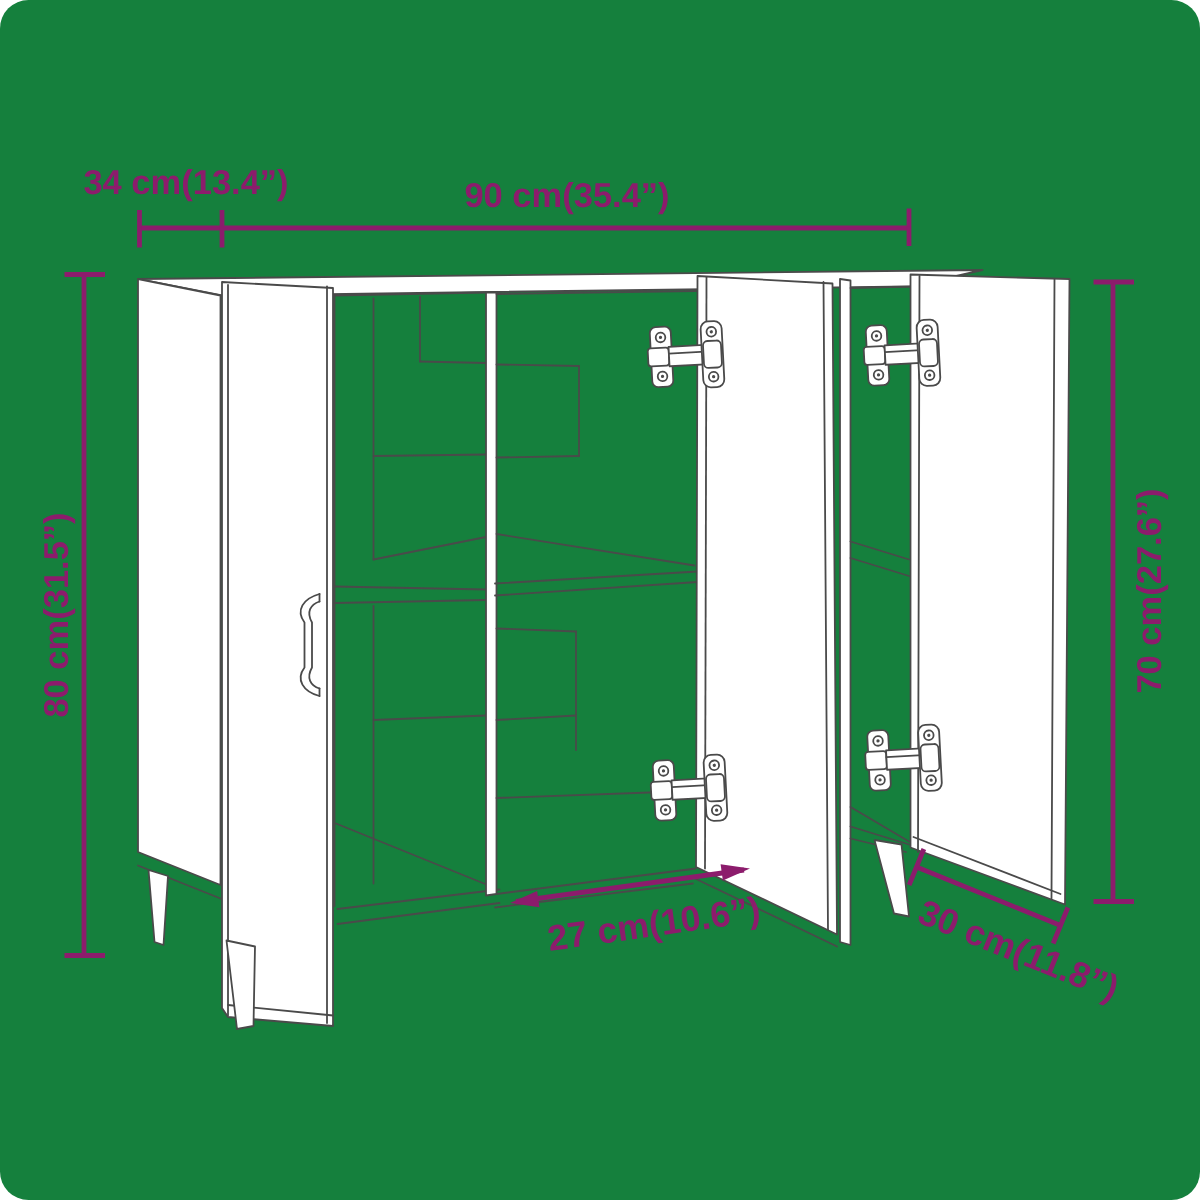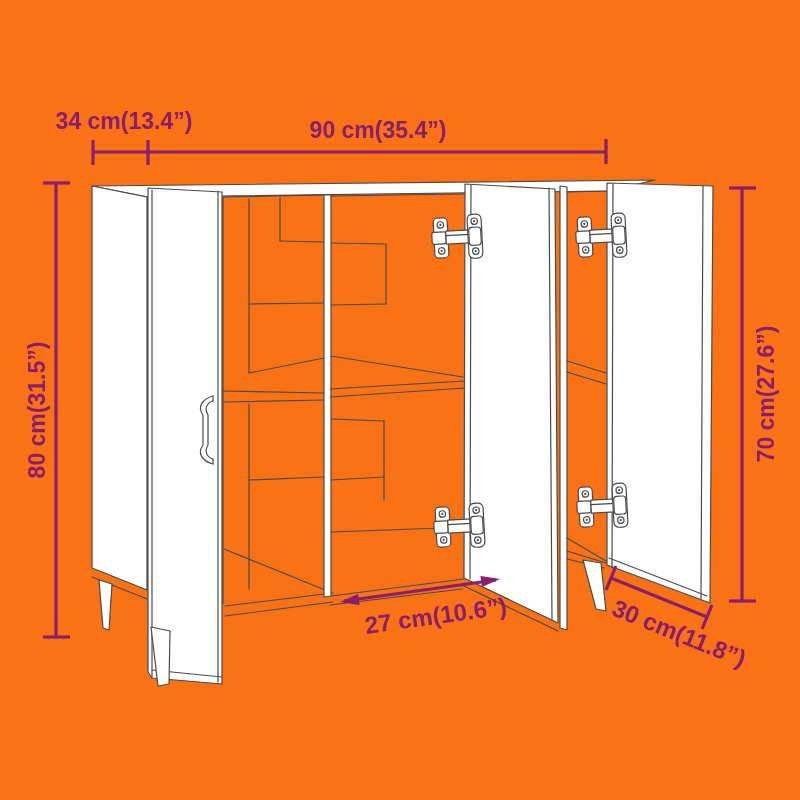--- a/index.html
+++ b/index.html
@@ -1,17 +1,17 @@
 <!DOCTYPE html>
 <html><head>
 <meta charset="utf-8">
 <style>
   html,body{margin:0;padding:0;background:#ffffff;}
   body{width:800px;height:800px;overflow:hidden;font-family:"Liberation Sans",sans-serif;}
-  .stage{position:relative;width:800px;height:800px;background:#f97316;}
+  .stage{position:relative;width:800px;height:800px;background:#15803d;border-radius:19px;}
   svg{display:block;}
   .face{fill:#ffffff;stroke:#4a4a4a;stroke-width:1.2;stroke-linejoin:round;}
   .ln{fill:none;stroke:#4a4a4a;stroke-width:1.2;stroke-linecap:round;stroke-linejoin:round;}
   .screw{fill:#4a4a4a;stroke:none;}
   .dim-ln{fill:none;stroke:#8c1c6c;stroke-width:3.2;}
   .dim-fill{fill:#8c1c6c;stroke:none;}
   .dim-txt{fill:#8c1c6c;font-family:"Liberation Sans",sans-serif;font-weight:700;font-size:23px;text-anchor:middle;}
   .dim-txt-lg{font-size:24px;}
 </style>
 </head>

